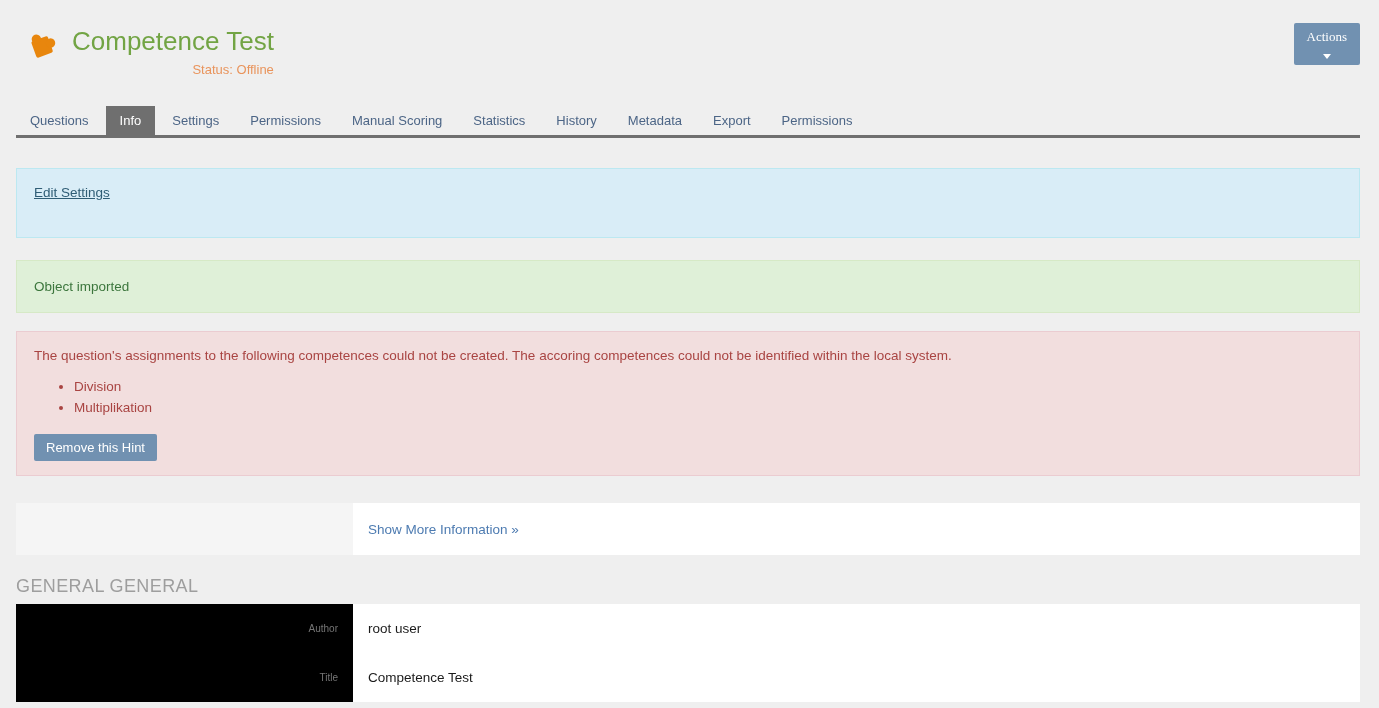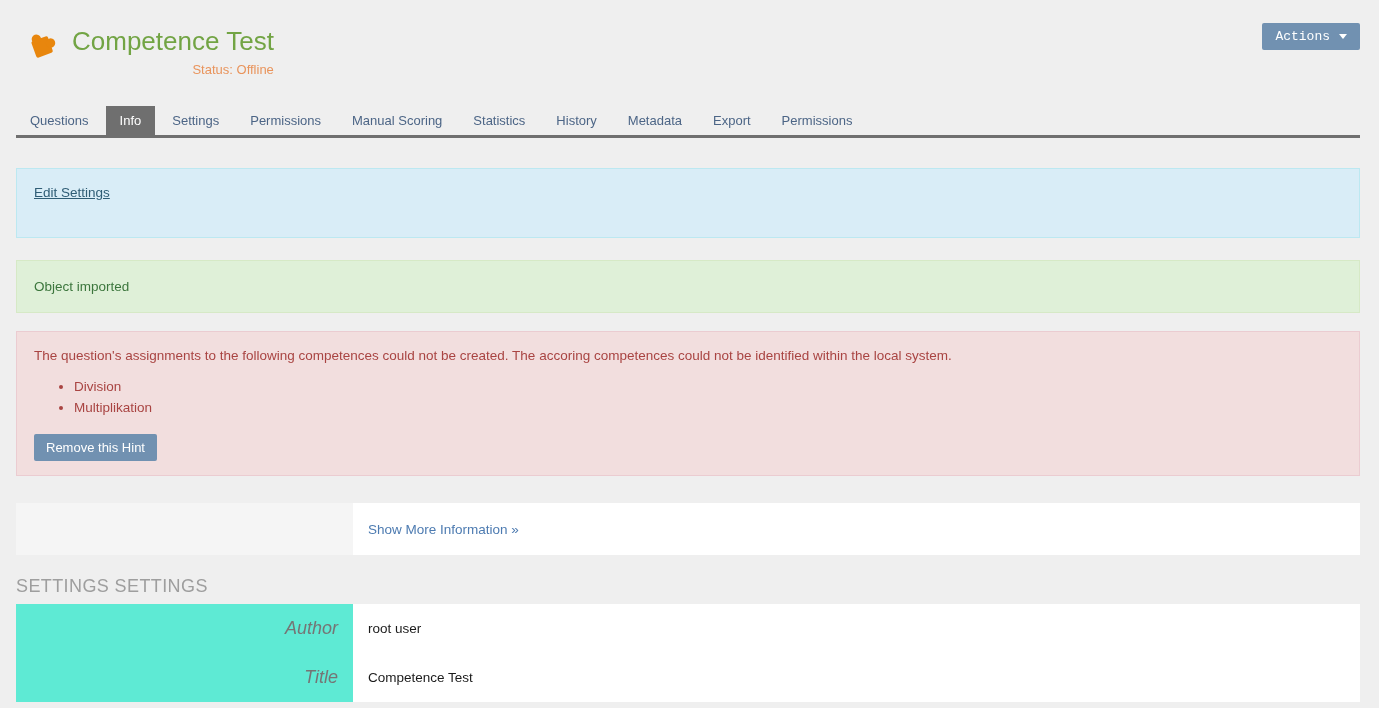--- a/index.html
+++ b/index.html
@@ -13,23 +13,23 @@
 
   
   .header { padding-top: 25px; display: flex; align-items: flex-start; }
   .obj-icon { width: 36px; height: 36px; margin: 0 12px 0 8px; flex: 0 0 auto; }
   .title-block { display: flex; flex-direction: column; }
   .page-title { font-size: 26px; font-weight: 400; color: #72a444; line-height: 32px; }
   .status-line { font-size: 13px; color: #e9945c; margin-top: 5px; text-align: right; }
   .actions-btn {
     position: absolute; top: 23px; right: 19px;
     background: #7191b1; color: #fff; border: none; border-radius: 2px;
-    font-size: 13px; font-family: Liberation Mono, monospace;
+    font-size: 13px; font-family: Liberation Serif, serif;
     padding: 6px 13px; cursor: pointer;
-    display: flex; align-items: center; gap: 9px;
+    display: flex; align-items: center; gap: 9px; flex-direction: column;
   }
   .caret { width: 0; height: 0; border-left: 4.5px solid transparent;
     border-right: 4.5px solid transparent; border-top: 5px solid #ffffff; }
 
   
   .tabs { display: flex; margin-top: 29px; border-bottom: 3px solid #6f6f6f; padding-left: 0; }
   .tab {
     font-size: 13px; color: #4c6586; padding: 7px 14px; cursor: pointer;
     white-space: nowrap; margin-right: 3px;
   }
@@ -52,23 +52,23 @@
   .info-row { margin-top: 27px; background: #ffffff; display: flex; min-height: 52px; }
   .info-row-left { width: 337px; background: #f5f5f5; flex: 0 0 auto; }
   .info-row-right { display: flex; align-items: center; padding-left: 15px; }
   .show-more-link { font-size: 13.5px; color: #4d7bb1; text-decoration: none; cursor: pointer; }
 
   
   .section-heading { margin: 21px 0 7px 0; font-size: 18px; font-weight: 400; color: #9e9e9e; letter-spacing: 0.4px; }
   .form-block { background: #ffffff; }
   .form-row { display: flex; min-height: 49px; }
   .form-label {
-    width: 337px; flex: 0 0 auto; background: #5eead4;
+    width: 337px; flex: 0 0 auto; background: #000000;
     display: flex; align-items: center; justify-content: flex-end;
-    padding-right: 15px; font-style: italic; font-size: 18px; color: #757575;
+    padding-right: 15px; font-size: 10px; color: #757575;
   }
   .form-value { display: flex; align-items: center; padding-left: 15px; font-size: 13.5px; color: #1b1b1b; }
 </style>
 </head>
 <body>
 
 <div class="page">
 
   <div class="header">
     <svg class="obj-icon" viewBox="0 0 36 36">
@@ -119,21 +119,21 @@
     <button class="hint-btn">Remove this Hint</button>
   </div>
 
   <div class="info-row">
     <div class="info-row-left"></div>
     <div class="info-row-right">
       <a class="show-more-link">Show More Information »</a>
     </div>
   </div>
 
-  <div class="section-heading">SETTINGS SETTINGS</div>
+  <div class="section-heading">GENERAL GENERAL</div>
 
   <div class="form-block">
     <div class="form-row">
       <div class="form-label">Author</div>
       <div class="form-value">root user</div>
     </div>
     <div class="form-row">
       <div class="form-label">Title</div>
       <div class="form-value">Competence Test</div>
     </div>

